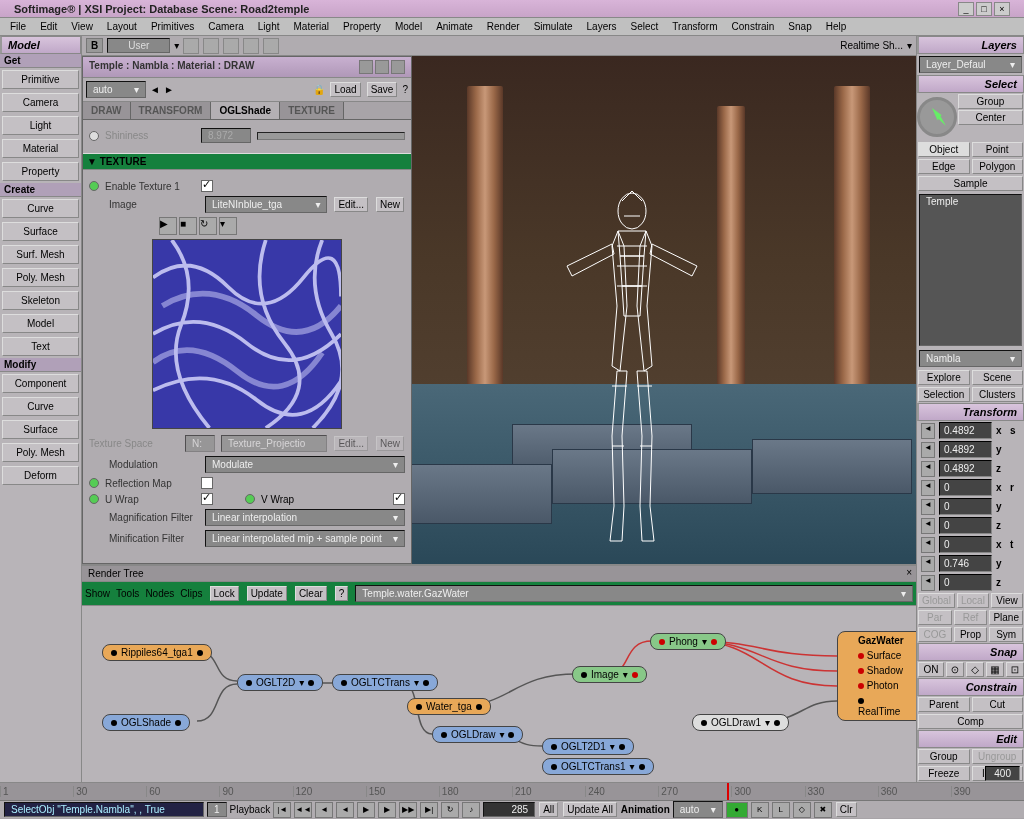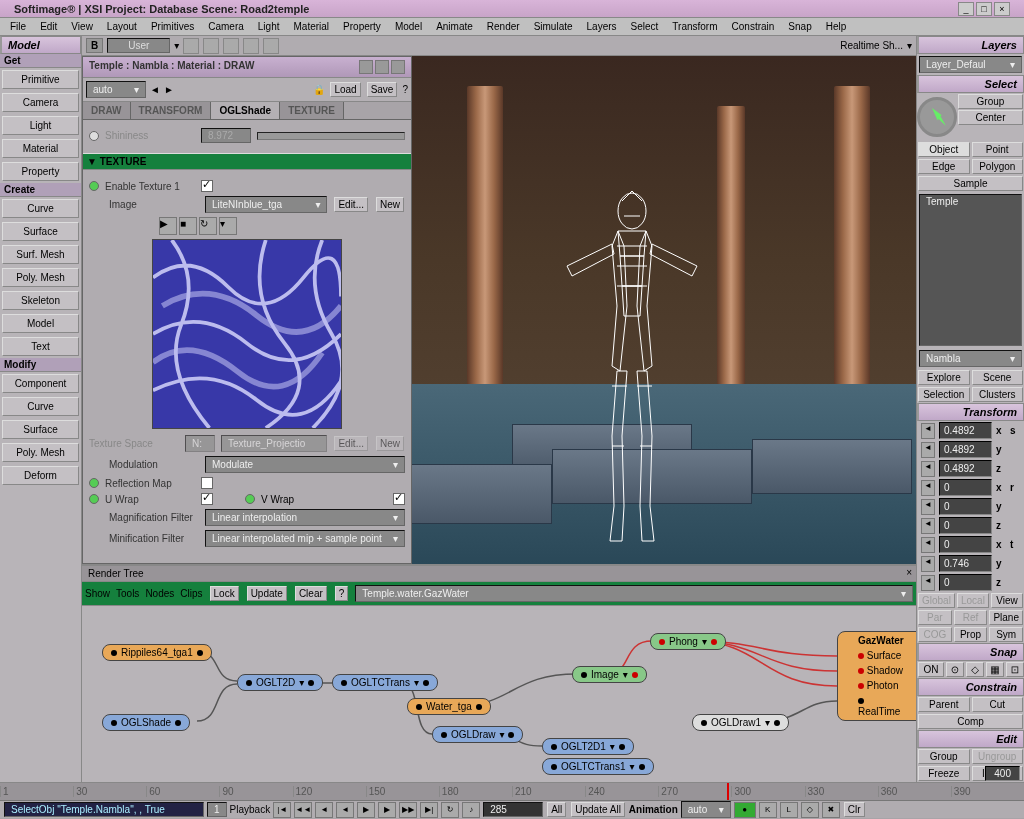--- a/index.html
+++ b/index.html
@@ -575,21 +575,21 @@
     <div class="tc-btn">|◄</div>
     <div class="tc-btn">◄◄</div>
     <div class="tc-btn">◄</div>
     <div class="tc-btn">◄</div>
     <div class="tc-btn">▶</div>
     <div class="tc-btn">▶</div>
     <div class="tc-btn">▶▶</div>
     <div class="tc-btn">▶|</div>
     <div class="tc-btn">↻</div>
     <div class="tc-btn">♪</div>
-    <div class="field2" style="background:#333;width:60px;text-align:left">285</div>
+    <div class="field2" style="background:#333;width:52px;text-align:right">285</div>
     <div class="btn sm">All</div>
     <div class="btn sm">Update All</div>
     <span style="font-weight:bold">Animation</span>
     <div class="dropdown" style="width:50px">
         <span>auto</span>
         <span class="arrow">▾</span>
       </div>
     <div class="tc-btn" style="background:#3a3;width:22px">●</div>
     <div class="tc-btn">K</div>
     <div class="tc-btn">L</div>

